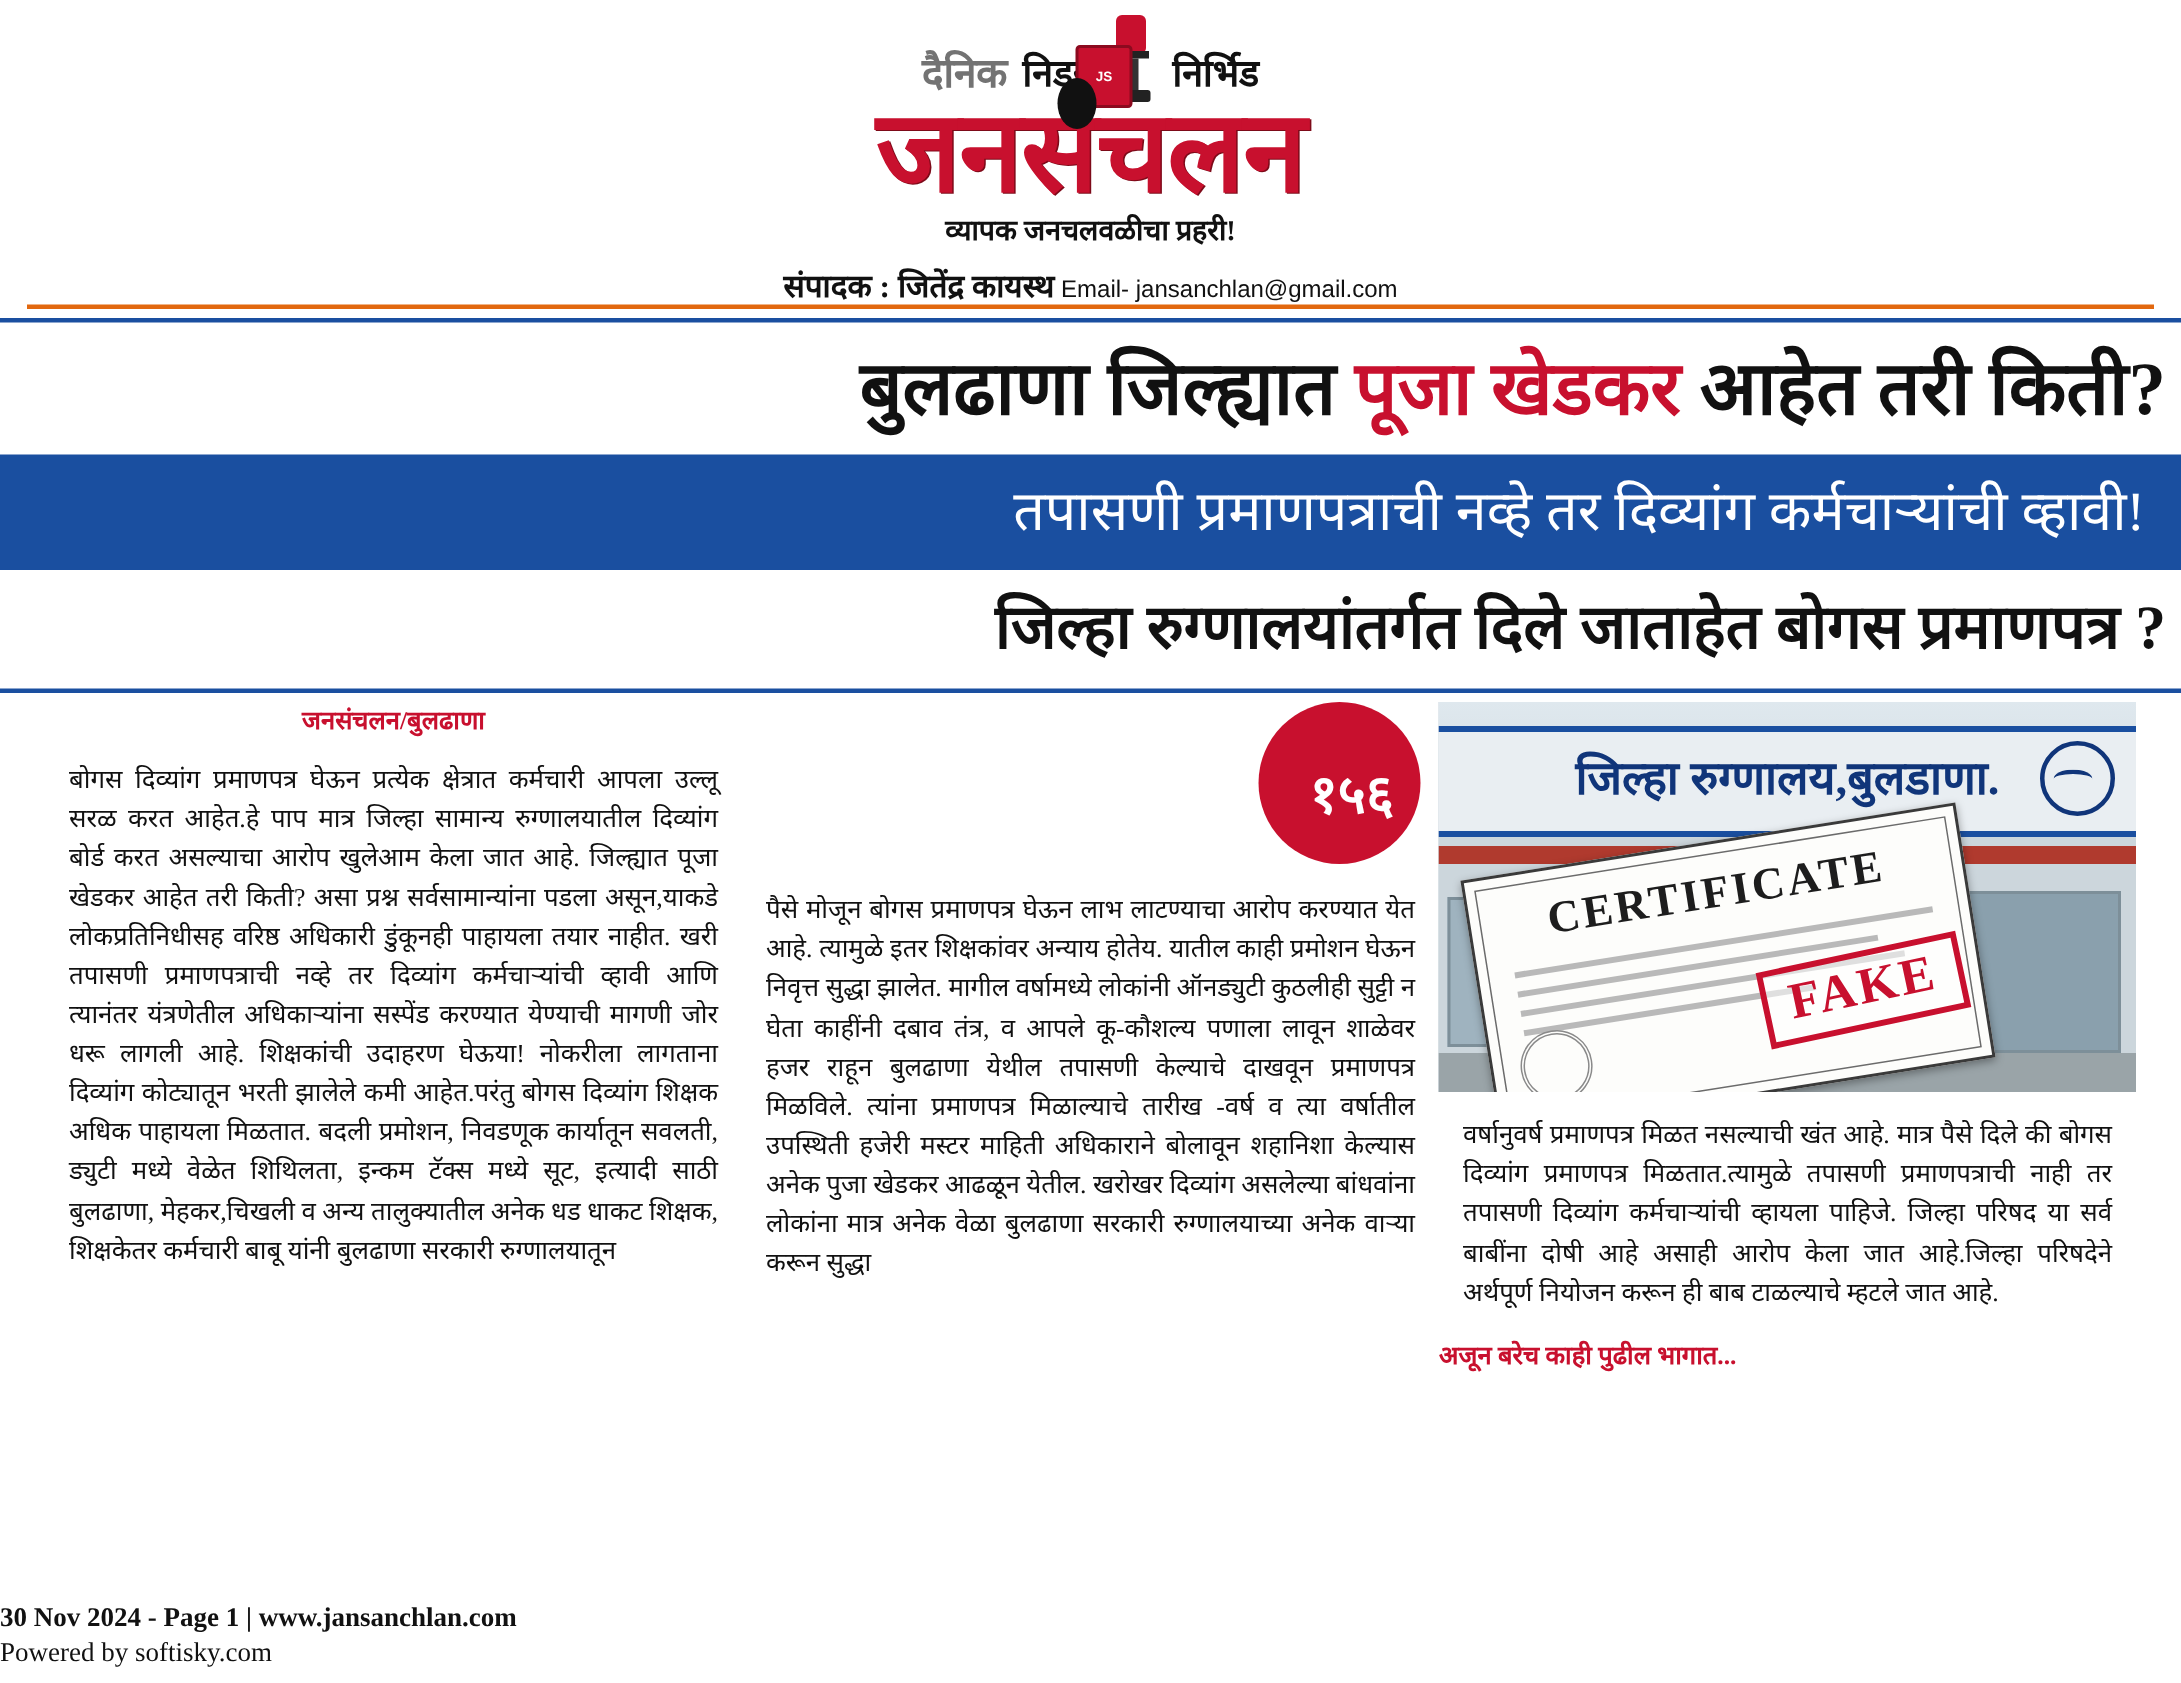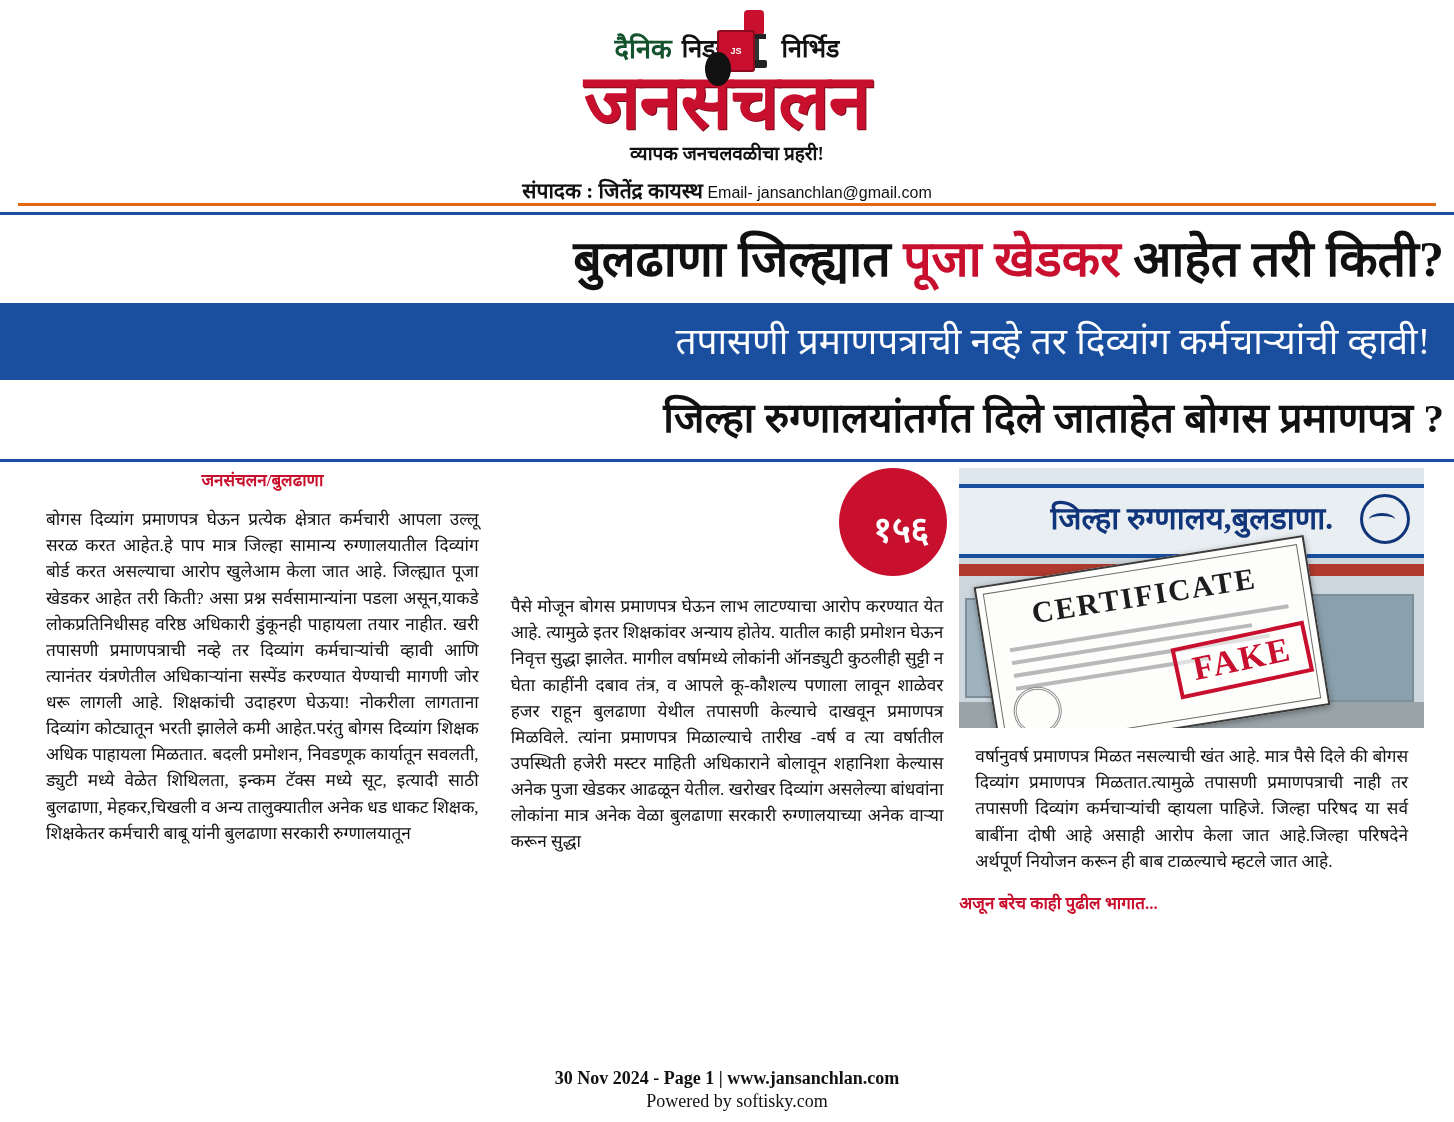--- a/index.html
+++ b/index.html
@@ -43,21 +43,21 @@
     display: flex;
     align-items: flex-end;
     justify-content: center;
     gap: 10px;
     height: 62px;
   }
   .logo-dainik {
     font-family: "Liberation Serif", serif;
     font-weight: bold;
     font-size: 27px;
-    color: #14532d;
+    color: #737373;
     letter-spacing: 0px;
     transform: translateY(-4px);
   }
   .logo-nidar, .logo-nirbhid {
     font-family: "Liberation Serif", serif;
     font-weight: bold;
     font-size: 25px;
     color: #111;
     transform: translateY(-6px);
   }
@@ -408,34 +408,32 @@
     width: 42px; height: 42px;
     border: 3px double #8a8a8a;
     border-radius: 50%;
   }
 
   
   .footer {
     position: absolute;
     left: 0; right: 0;
     bottom: 10px;
-    text-align: center;
   }
   .footer-line1 {
     font-family: "Liberation Serif", serif;
     font-weight: bold;
     font-size: 18px;
     color: #111;
   }
   .footer-line2 {
     font-family: "Liberation Serif", serif;
     font-size: 18px;
     color: #111;
     margin-top: 2px;
-    padding-left: 20px;
   }
 </style>
 </head>
 <body>
 
 <div class="page">
 
   <div class="masthead">
     <div class="masthead-inner">
       <div class="logo-row">

